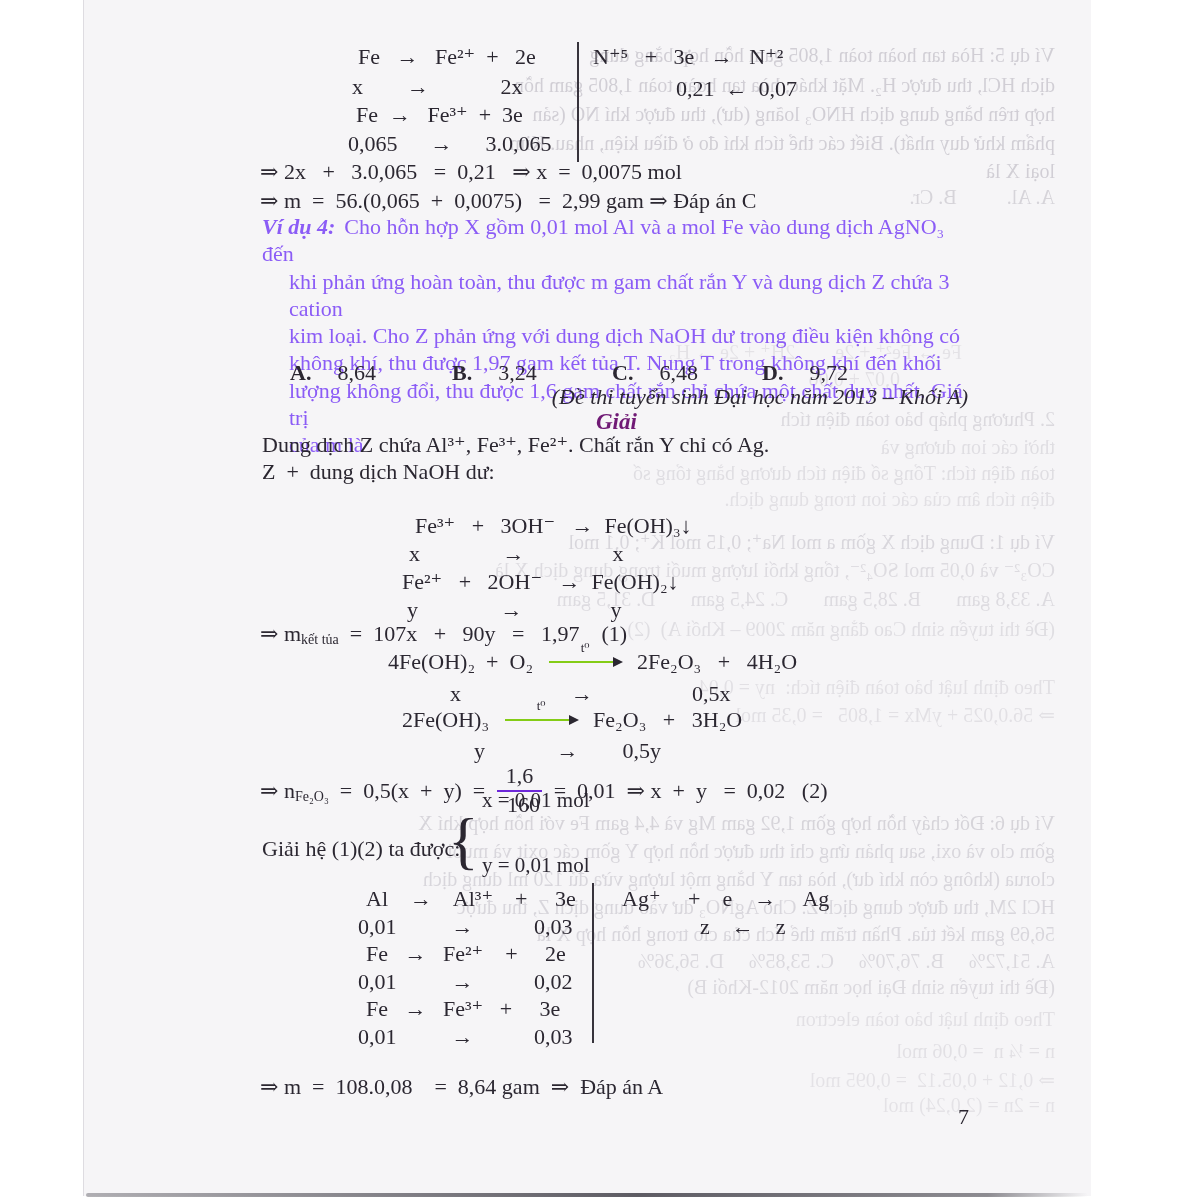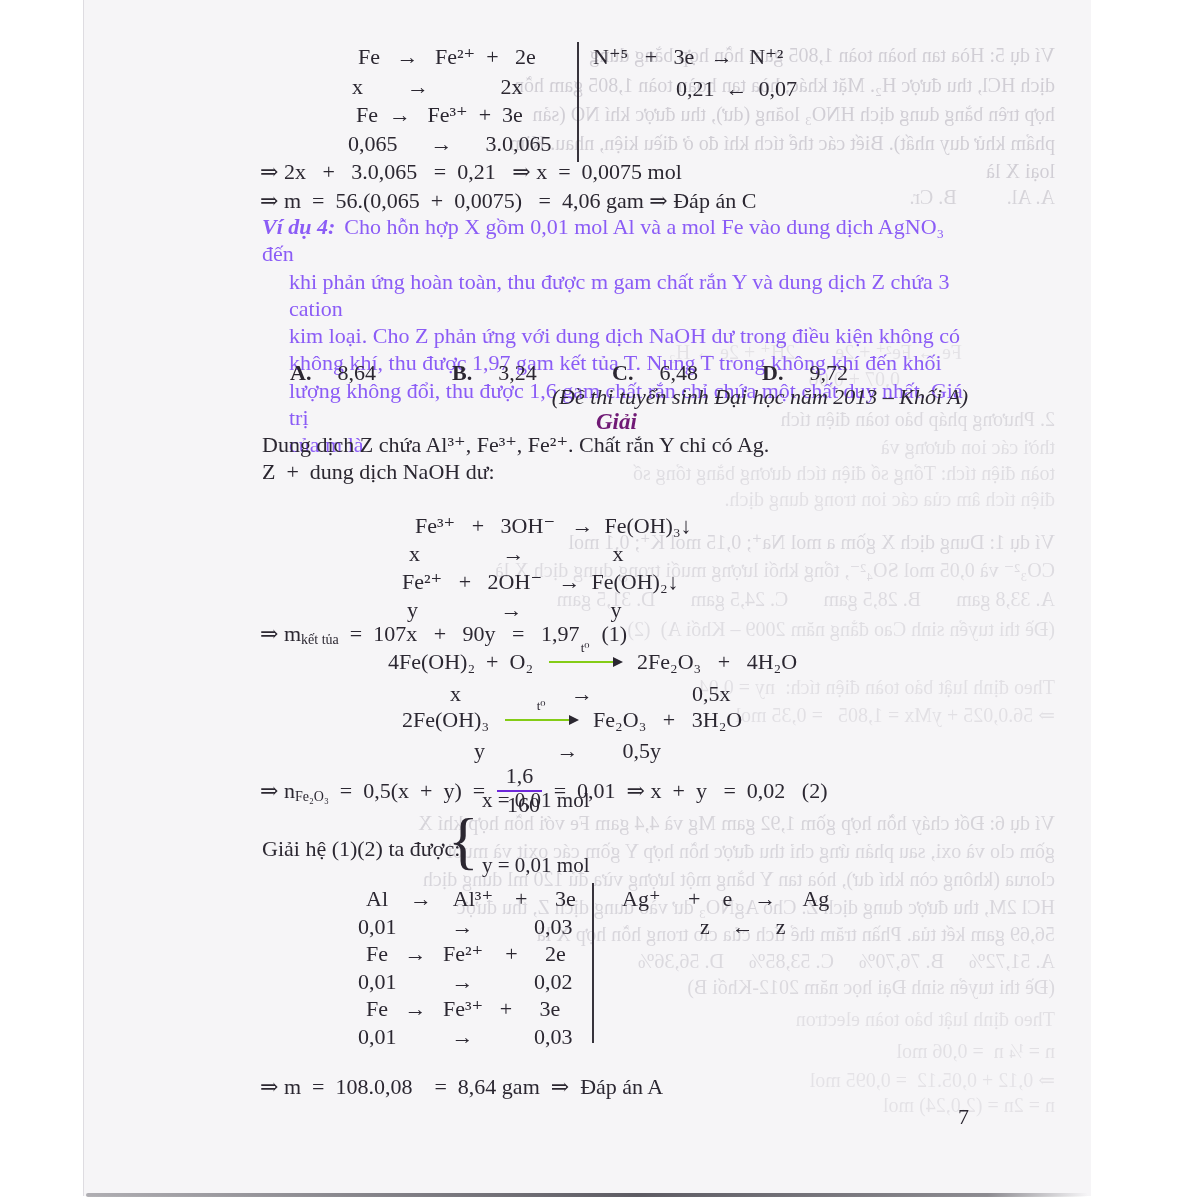--- a/index.html
+++ b/index.html
@@ -71,21 +71,21 @@
     </div>
 
   <div class="line" style="left:358px;top:44px">Fe   →   Fe²⁺  +   2e</div>
   <div class="line" style="left:352px;top:74px">x        →             2x</div>
   <div class="line" style="left:356px;top:102px">Fe  →   Fe³⁺  +  3e</div>
   <div class="line" style="left:348px;top:131px">0,065      →      3.0,065</div>
   <div class="vrule" style="left:577px;top:42px;height:120px"></div>
   <div class="line" style="left:593px;top:44px">N⁺⁵   +   3e   →   N⁺²</div>
   <div class="line" style="left:676px;top:76px">0,21  ←  0,07</div>
   <div class="line" style="left:260px;top:159px">⇒ 2x   +   3.0,065   =  0,21   ⇒ x  =  0,0075 mol</div>
-  <div class="line" style="left:260px;top:188px">⇒ m  =  56.(0,065  +  0,0075)   =  4,06 gam ⇒ Đáp án C</div>
+  <div class="line" style="left:260px;top:188px">⇒ m  =  56.(0,065  +  0,0075)   =  2,99 gam ⇒ Đáp án C</div>
 
   <div class="para">
     <div><span class="lead">Ví dụ 4:</span><span>Cho hỗn hợp X gồm 0,01 mol Al và a mol Fe vào dung dịch AgNO₃ đến</span></div>
     <div class="cont">khi phản ứng hoàn toàn, thu được m gam chất rắn Y và dung dịch Z chứa 3 cation</div>
     <div class="cont">kim loại. Cho Z phản ứng với dung dịch NaOH dư trong điều kiện không có</div>
     <div class="cont">không khí, thu được 1,97 gam kết tủa T. Nung T trong không khí đến khối</div>
     <div class="cont">lượng không đổi, thu được 1,6 gam chất rắn chỉ chứa một chất duy nhất. Giá trị</div>
     <div class="cont">của m là</div>
   </div>
 

